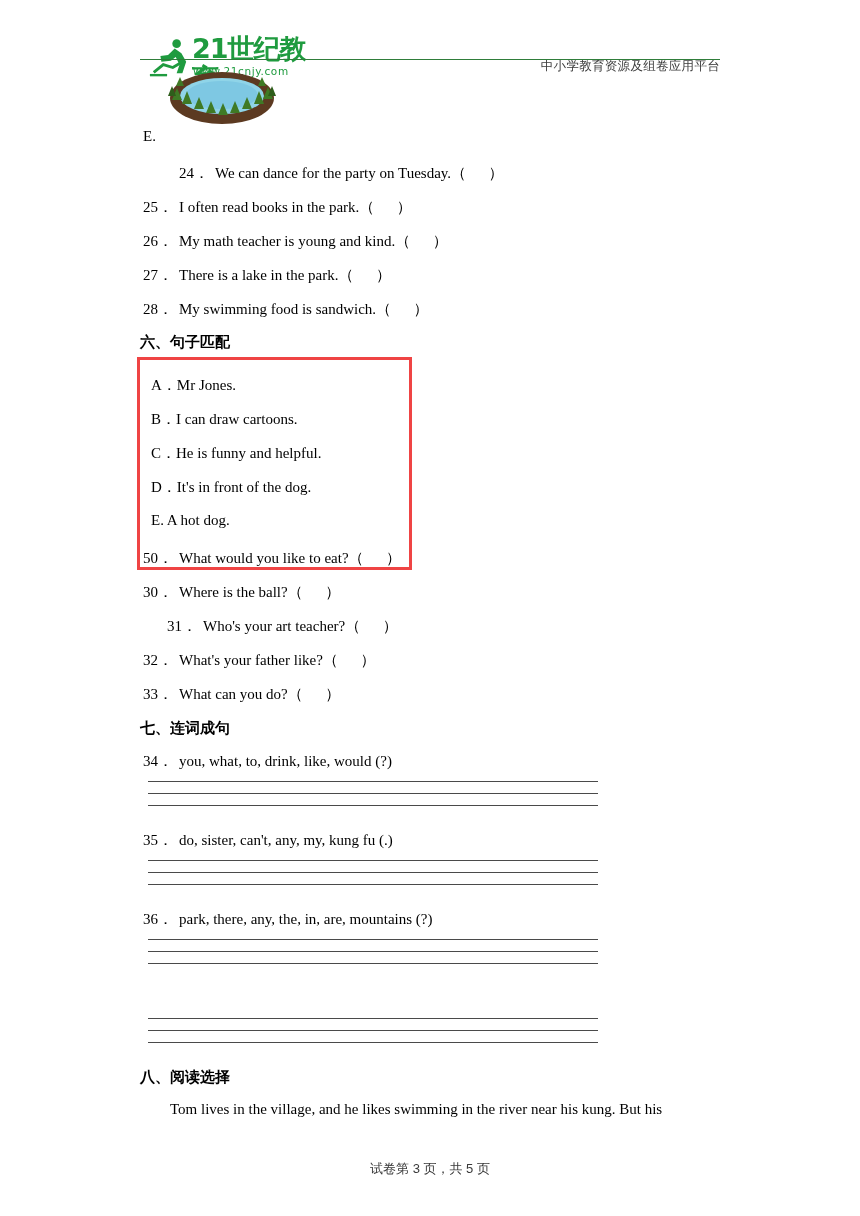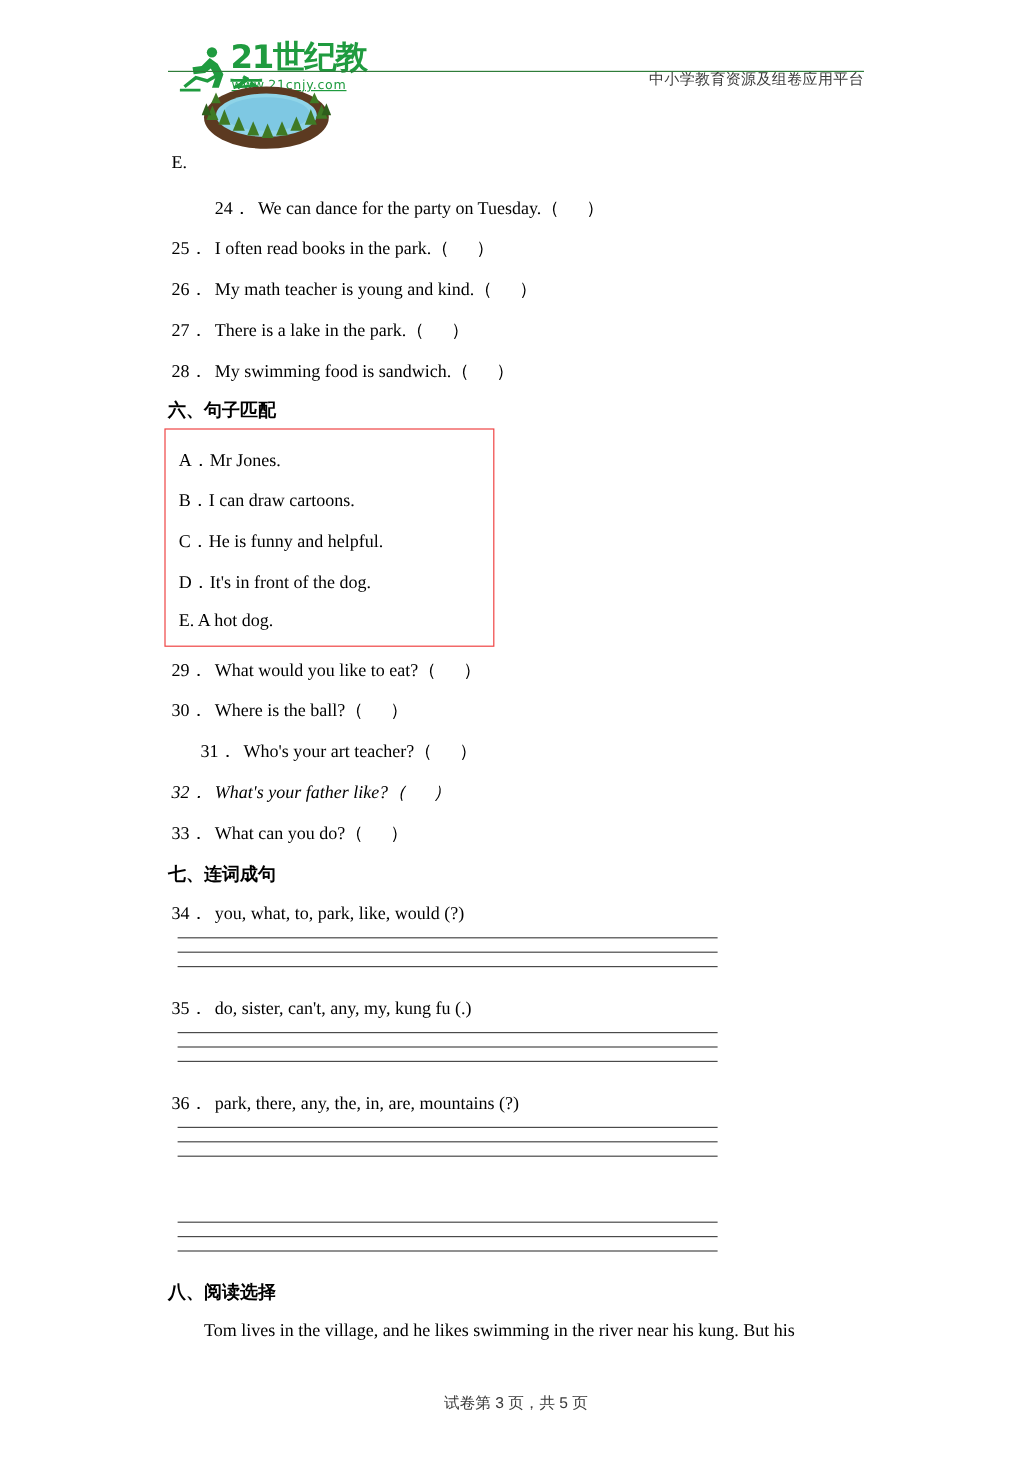--- a/index.html
+++ b/index.html
@@ -57,21 +57,20 @@
     line-height: 30px;
   }
   .logo-sub {
     position: absolute;
     left: 53px;
     top: 31px;
     font-family: "DejaVu Sans", sans-serif;
     font-size: 10.5px;
     color: #1f9b3f;
     letter-spacing: 0.6px;
-    text-decoration: underline;
   }
   .header-tag {
     position: absolute;
     right: 0px;
     top: 26px;
     font-family: "Liberation Sans", sans-serif;
     font-size: 12.5px;
     color: #3b3b3b;
     letter-spacing: 0.3px;
   }
@@ -115,22 +114,22 @@
     width: 108px;
     height: 60px;
   }
 
   
   .match-box {
     position: absolute;
     left: 137px;
     top: 357px;
     width: 275px;
-    height: 182px;
-    border: 1px solid #ef4444;
+    height: 213px;
+    border: 3px solid #ef4444;
     box-sizing: border-box;
   }
   .match-item {
     position: absolute;
     font-family: "Liberation Serif", serif;
     font-size: 15px;
     white-space: pre;
   }
 
   
@@ -209,29 +208,29 @@
   <div class="sec-title" style="left:140px; top:333px;">六、句子匹配</div>
 
   <div class="match-box">
     <div class="match-item" style="left:11px; top:16px;">A．Mr Jones.</div>
     <div class="match-item" style="left:11px; top:50px;">B．I can draw cartoons.</div>
     <div class="match-item" style="left:11px; top:84px;">C．He is funny and helpful.</div>
     <div class="match-item" style="left:11px; top:118px;">D．It's in front of the dog.</div>
     <div class="match-item" style="left:11px; top:152px;">E. A hot dog.</div>
   </div>
 
-  <div class="q" style="left:143px; top:549px;"><span>29．</span><span style="padding-left:6px">What would you like to eat?（      ）</span></div>
+  <div class="q" style="left:143px; top:549px;"><span>50．</span><span style="padding-left:6px">What would you like to eat?（      ）</span></div>
   <div class="q" style="left:143px; top:583px;"><span>30．</span><span style="padding-left:6px">Where is the ball?（      ）</span></div>
   <div class="q" style="left:143px; top:617px;margin-left:24px;"><span>31．</span><span style="padding-left:6px">Who's your art teacher?（      ）</span></div>
-  <div class="q" style="left:143px; top:651px;font-style:italic;"><span>32．</span><span style="padding-left:6px">What's your father like?（      ）</span></div>
+  <div class="q" style="left:143px; top:651px;"><span>32．</span><span style="padding-left:6px">What's your father like?（      ）</span></div>
   <div class="q" style="left:143px; top:685px;"><span>33．</span><span style="padding-left:6px">What can you do?（      ）</span></div>
 
   <div class="sec-title" style="left:140px; top:719px;">七、连词成句</div>
 
-  <div class="q" style="left:143px; top:752px;"><span>34．</span><span style="padding-left:6px">you, what, to, park, like, would (?)</span></div>
+  <div class="q" style="left:143px; top:752px;"><span>34．</span><span style="padding-left:6px">you, what, to, drink, like, would (?)</span></div>
   <div class="ans-lines" style="top:781px;">
       <div></div>
       <div></div>
       <div></div>
     </div>
 
   <div class="q" style="left:143px; top:831px;"><span>35．</span><span style="padding-left:6px">do, sister, can't, any, my, kung fu (.)</span></div>
   <div class="ans-lines" style="top:860px;">
       <div></div>
       <div></div>

